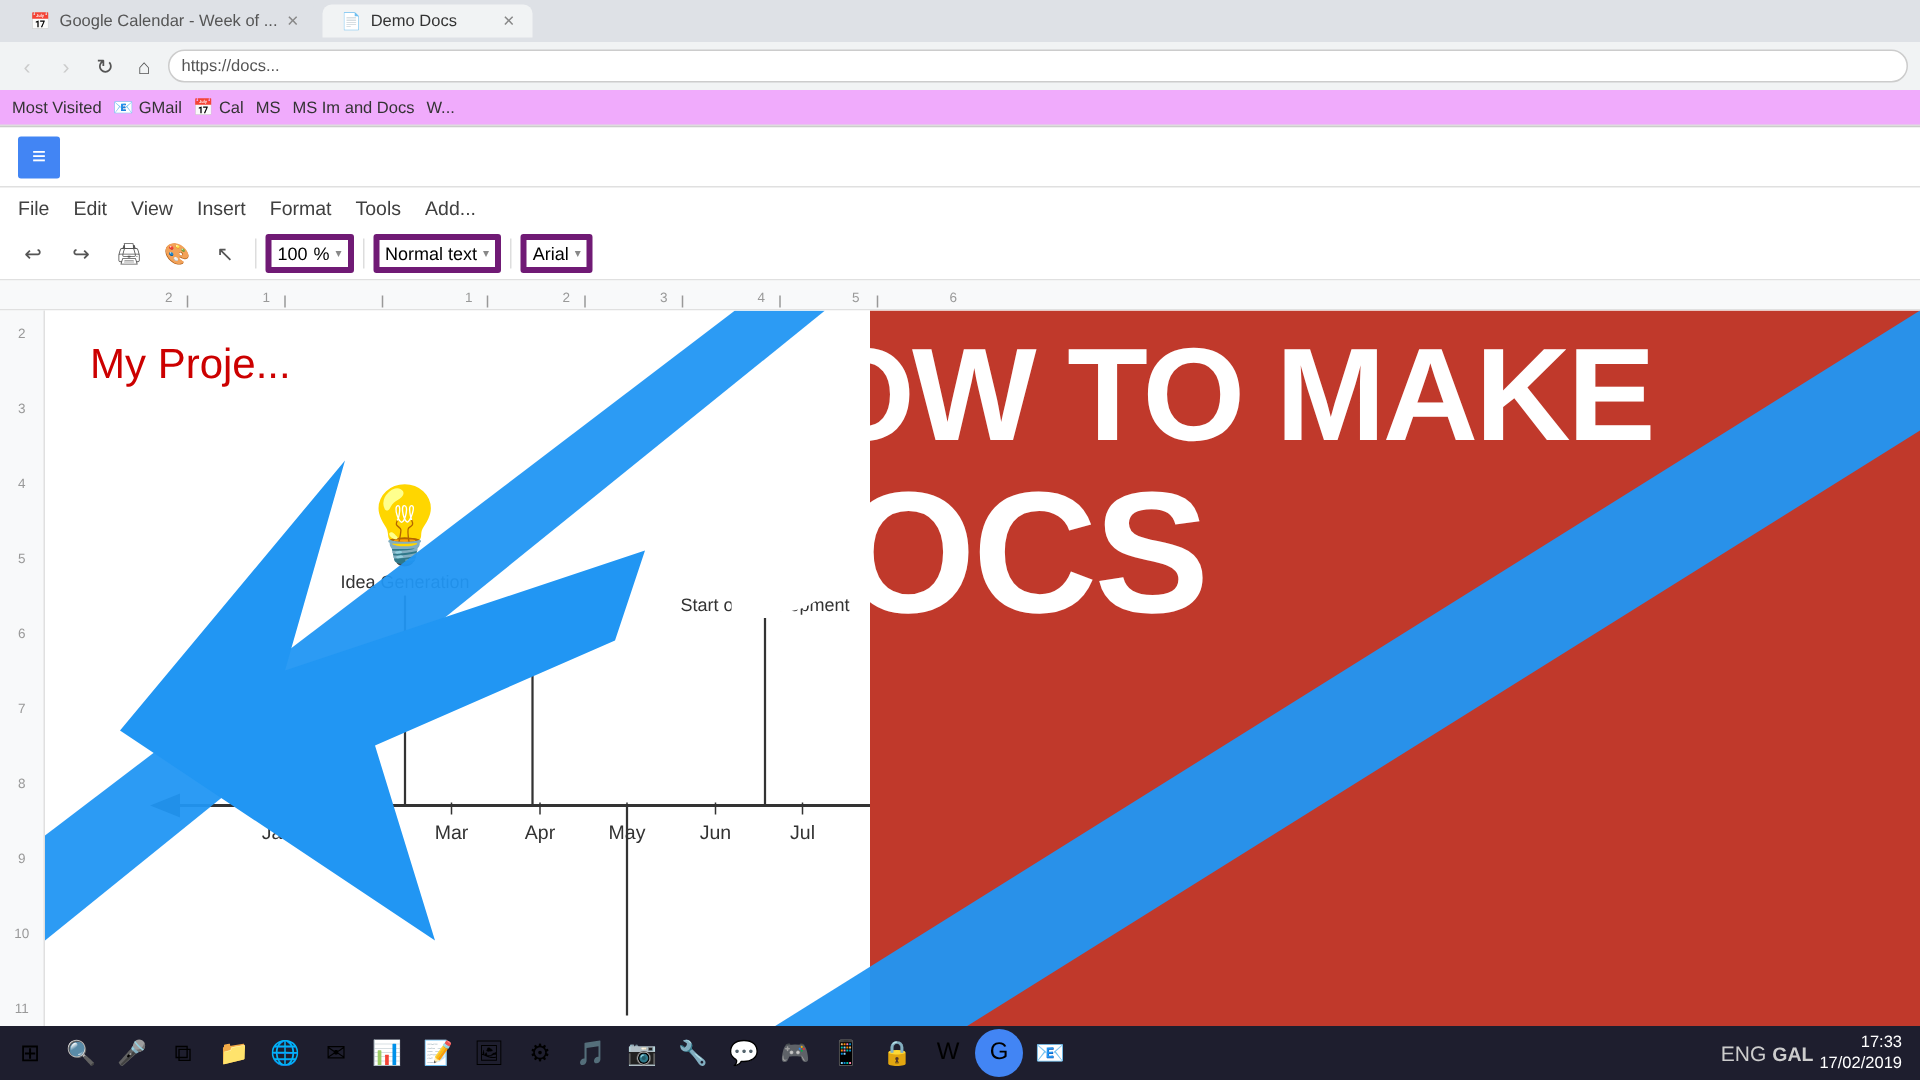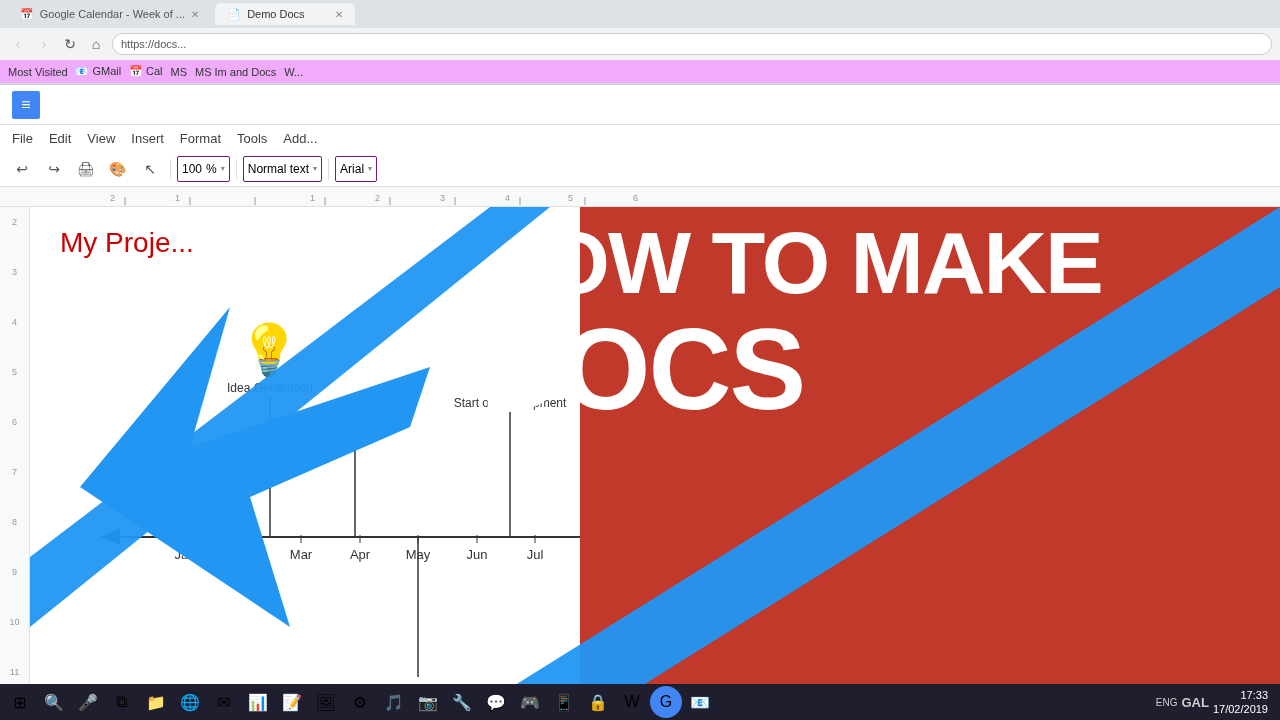--- a/index.html
+++ b/index.html
@@ -130,21 +130,21 @@
       border: none; background: none;
       cursor: pointer;
       display: flex; align-items: center; justify-content: center;
       border-radius: 2px;
       font-size: 14px;
       color: #555;
     }
     .toolbar-separator { width: 1px; height: 20px; background: #ddd; margin: 0 2px; }
     .toolbar-select {
       height: 26px;
-      border: 1px solid #701a75;
+      border: 4px solid #701a75;
       border-radius: 2px;
       padding: 0 4px;
       font-size: 12px;
       background: #fff;
       cursor: pointer;
       display: flex; align-items: center; gap: 4px;
     }
     .toolbar-select-arrow { font-size: 8px; color: #888; }
 
     
@@ -451,20 +451,20 @@
   <div class="taskbar-btn">🔧</div>
   <div class="taskbar-btn">💬</div>
   <div class="taskbar-btn">🎮</div>
   <div class="taskbar-btn">📱</div>
   <div class="taskbar-btn">🔒</div>
   <div class="taskbar-btn">W</div>
   <div class="taskbar-btn" style="background:#4285f4;border-radius:50%;">G</div>
   <div class="taskbar-btn">📧</div>
   <div class="taskbar-spacer"></div>
   <div class="taskbar-right">
-    <span style="font-size:10px;color:#ccc;">ENG</span>
+    <span style="font-size:14px;color:#ccc;">ENG</span>
     <span style="font-size:13px;color:#ccc;font-weight:bold;">GAL</span>
     <div class="taskbar-time">
       <div style="font-size:11px;color:#fff;">17:33</div>
       <div style="font-size:11px;color:#fff;">17/02/2019</div>
     </div>
   </div>
 </div>
 
 </body></html>

